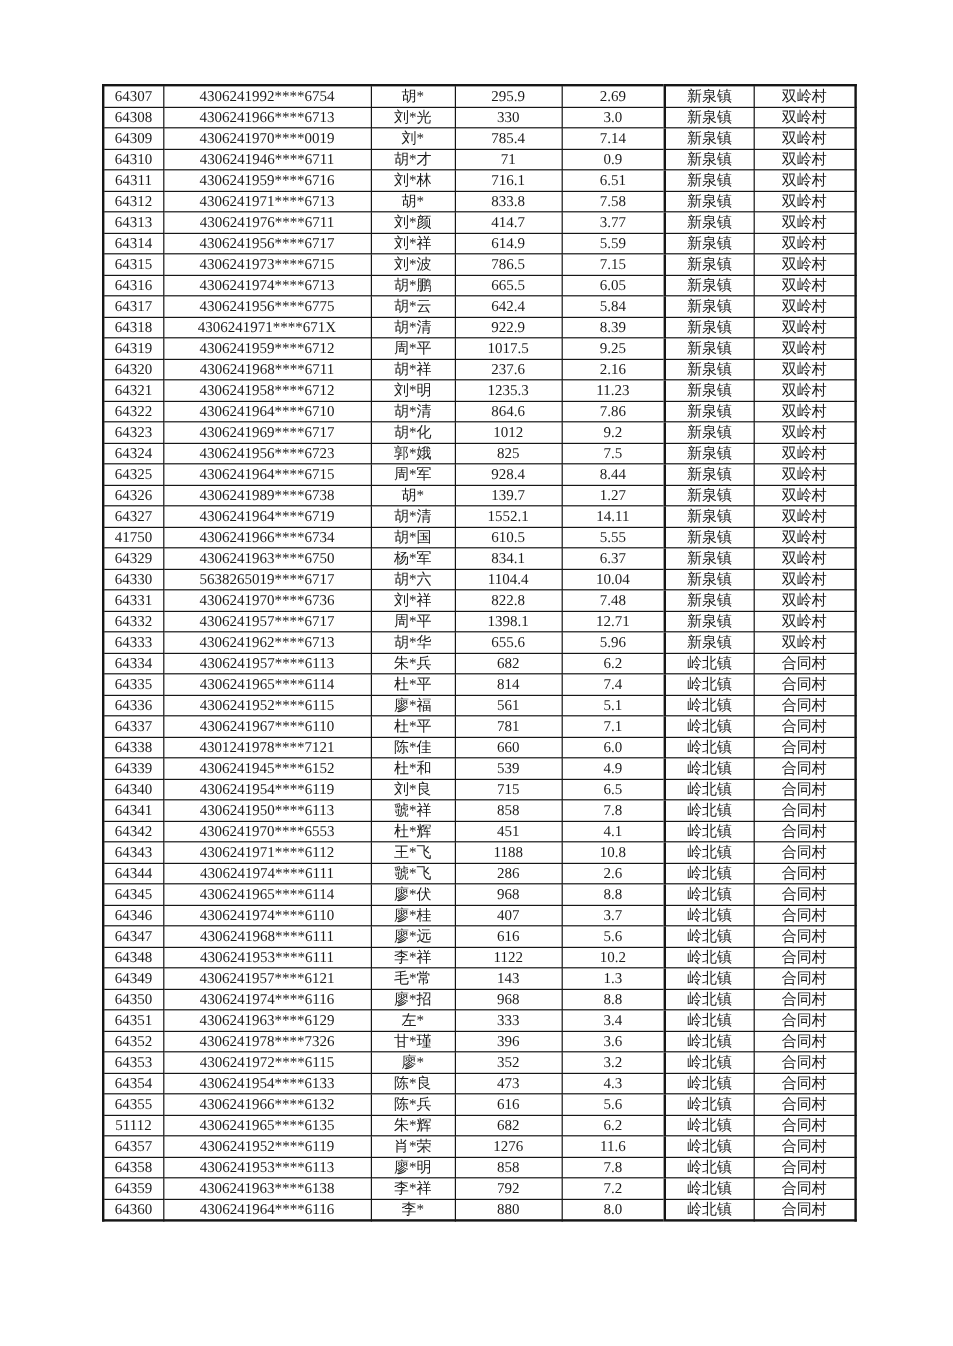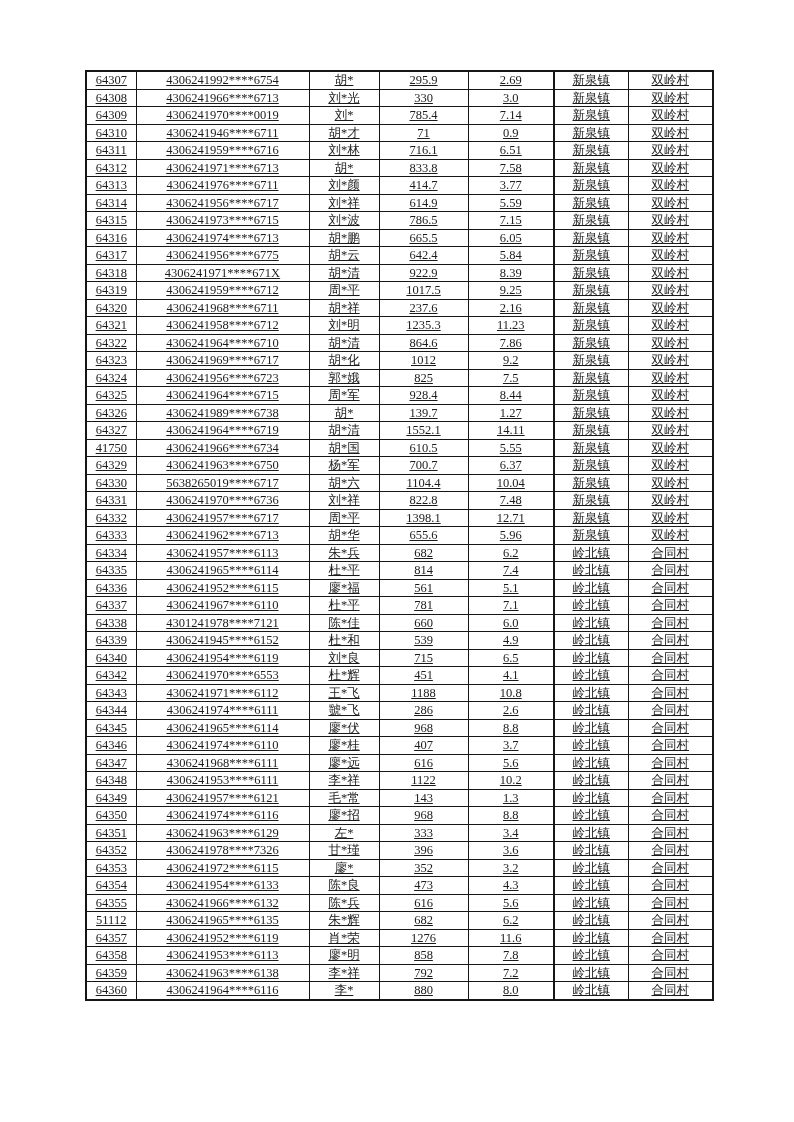--- a/index.html
+++ b/index.html
@@ -17,21 +17,20 @@
     color: #1c1c1c;
   }
   table.data-table {
     position: absolute;
     left: 85px;
     top: 70px;
     width: 627px;
     table-layout: fixed;
     border-collapse: collapse;
     border: 2.2px solid #161616;
-    text-decoration: underline;
   }
   table.data-table td {
     border: 1.5px solid #161616;
     height: 16.5px;
     padding: 0 2px;
     text-align: center;
     vertical-align: middle;
     font-size: 12.5px;
     line-height: 1;
     white-space: nowrap;
@@ -282,21 +281,21 @@
           <td>610.5</td>
           <td>5.55</td>
           <td>新泉镇</td>
           <td>双岭村</td>
         </tr>
 
         <tr>
           <td>64329</td>
           <td>4306241963****6750</td>
           <td>杨*军</td>
-          <td>700.7</td>
+          <td>834.1</td>
           <td>6.37</td>
           <td>新泉镇</td>
           <td>双岭村</td>
         </tr>
 
         <tr>
           <td>64330</td>
           <td>5638265019****6717</td>
           <td>胡*六</td>
           <td>1104.4</td>
@@ -398,20 +397,29 @@
         <tr>
           <td>64340</td>
           <td>4306241954****6119</td>
           <td>刘*良</td>
           <td>715</td>
           <td>6.5</td>
           <td>岭北镇</td>
           <td>合同村</td>
         </tr>
 
+        <tr>
+          <td>64341</td>
+          <td>4306241950****6113</td>
+          <td>虢*祥</td>
+          <td>858</td>
+          <td>7.8</td>
+          <td>岭北镇</td>
+          <td>合同村</td>
+        </tr>
 
         <tr>
           <td>64342</td>
           <td>4306241970****6553</td>
           <td>杜*辉</td>
           <td>451</td>
           <td>4.1</td>
           <td>岭北镇</td>
           <td>合同村</td>
         </tr>

